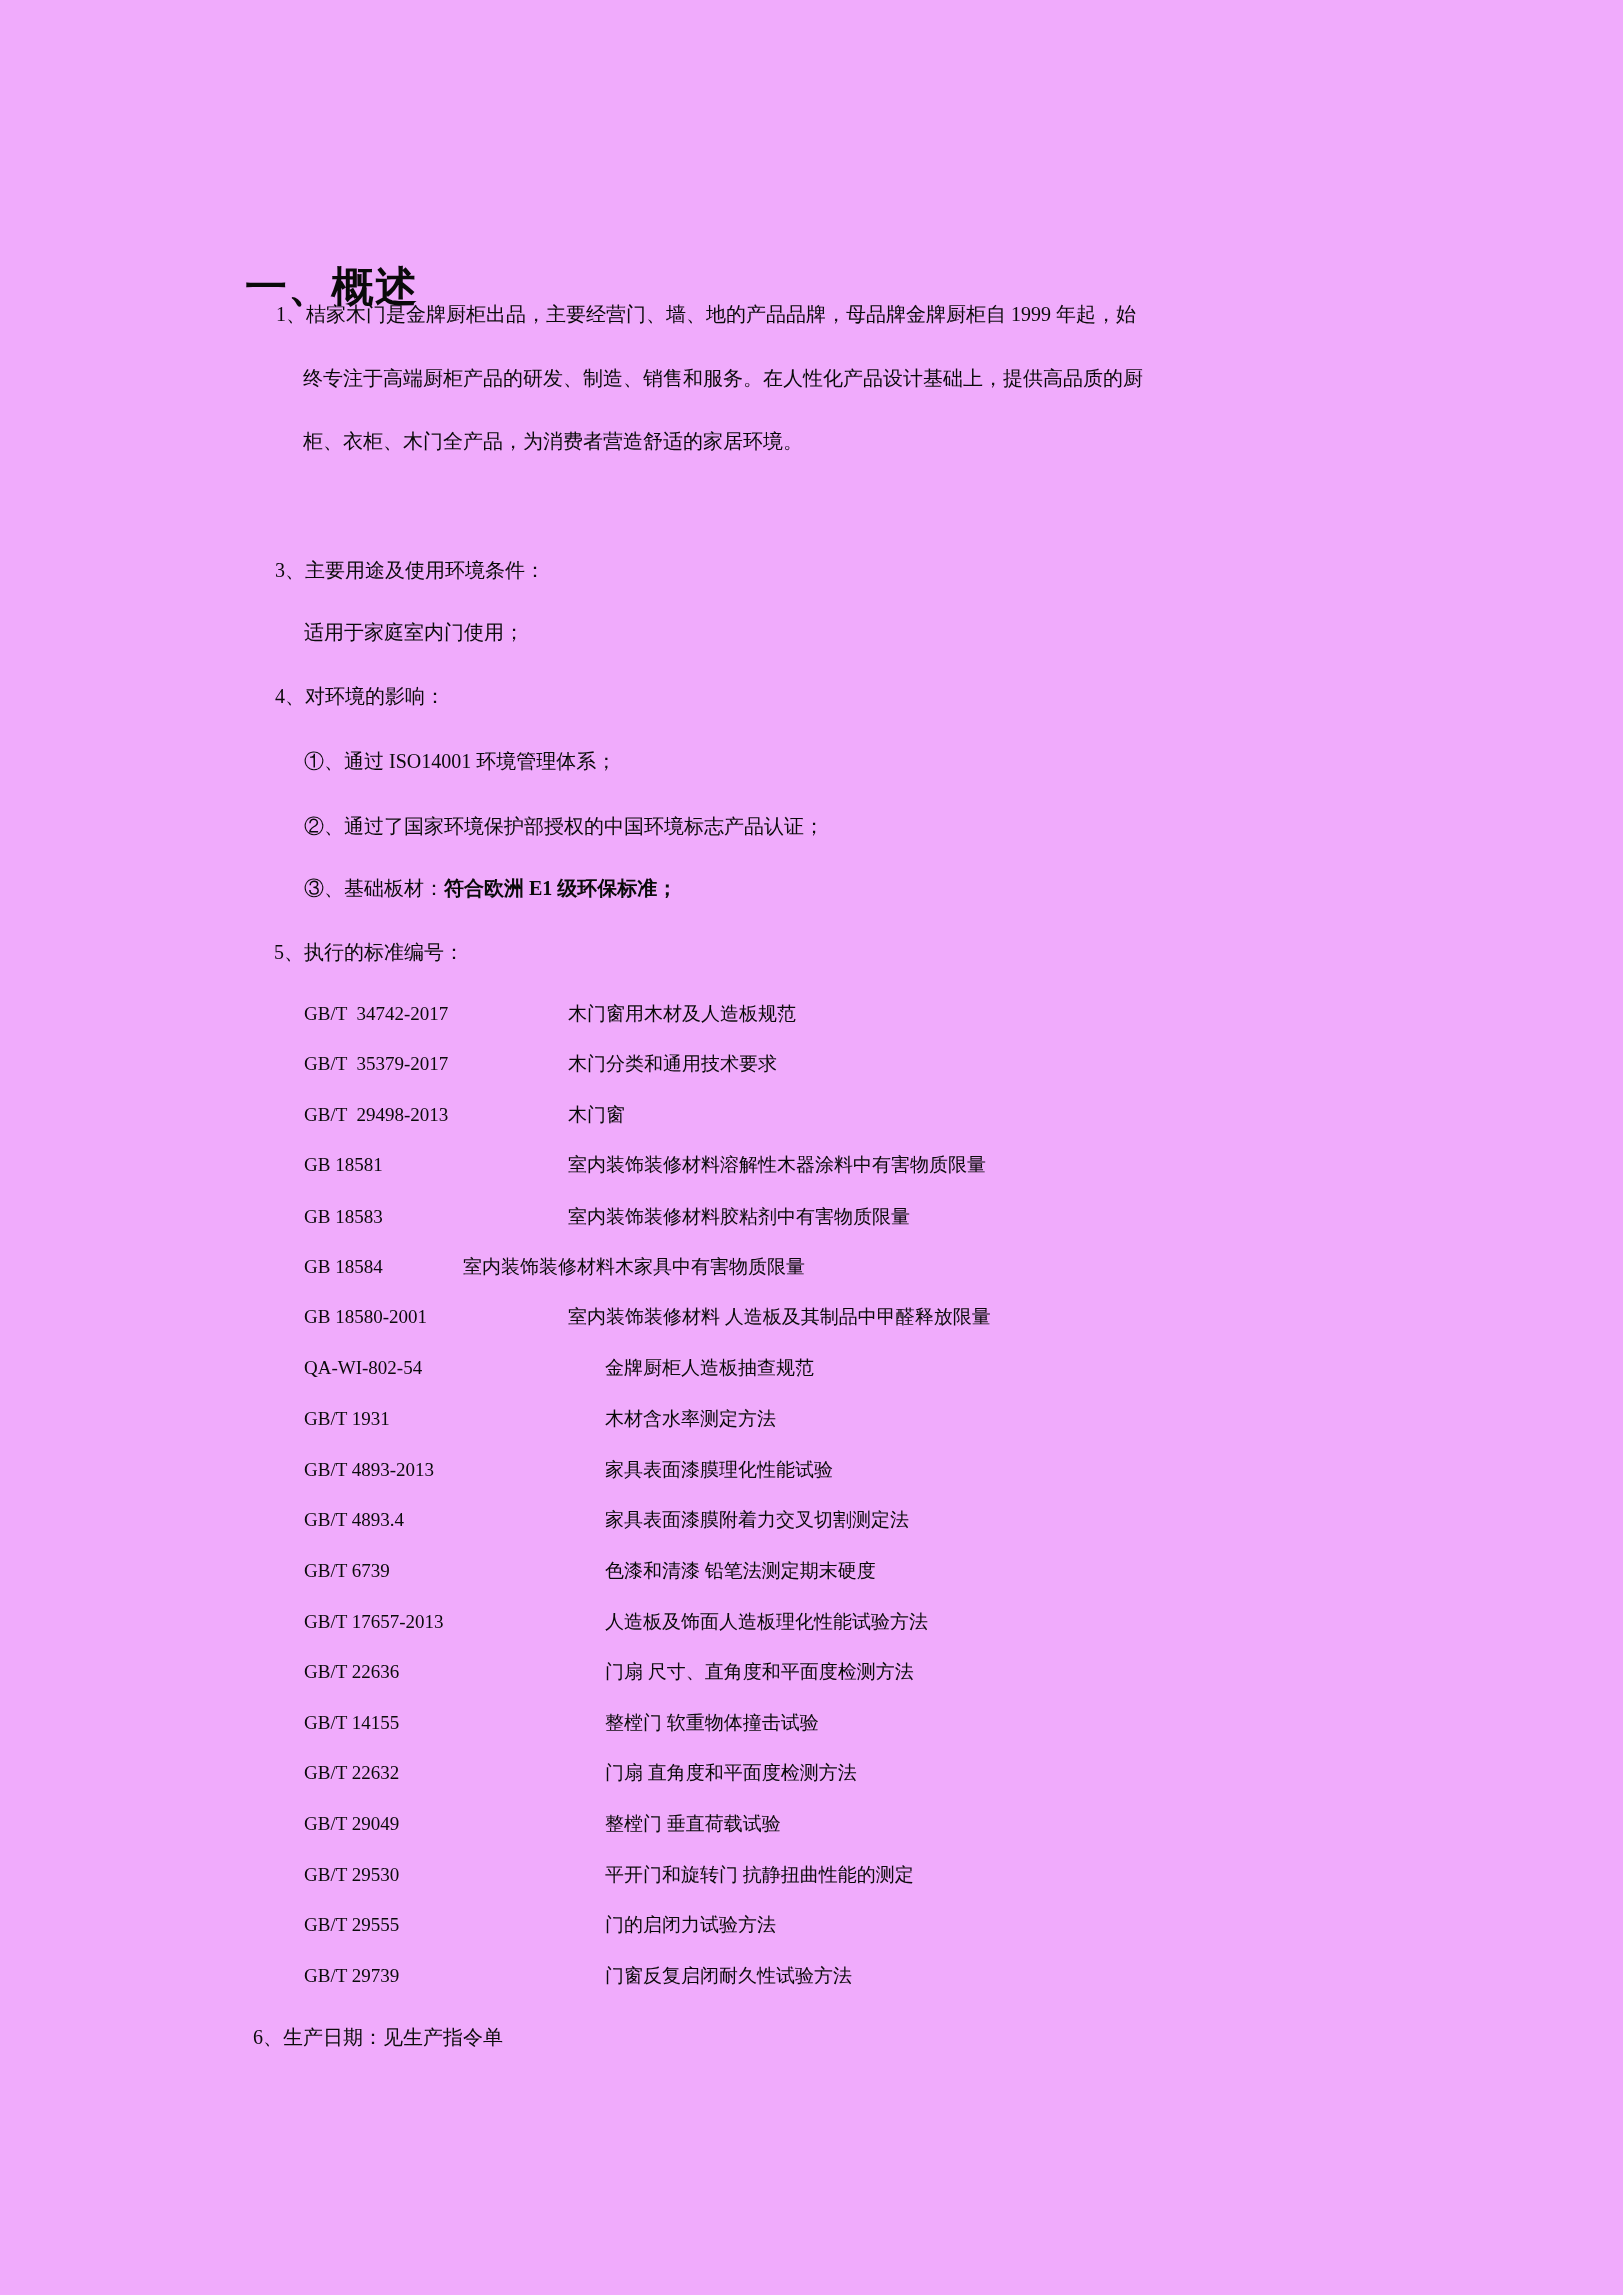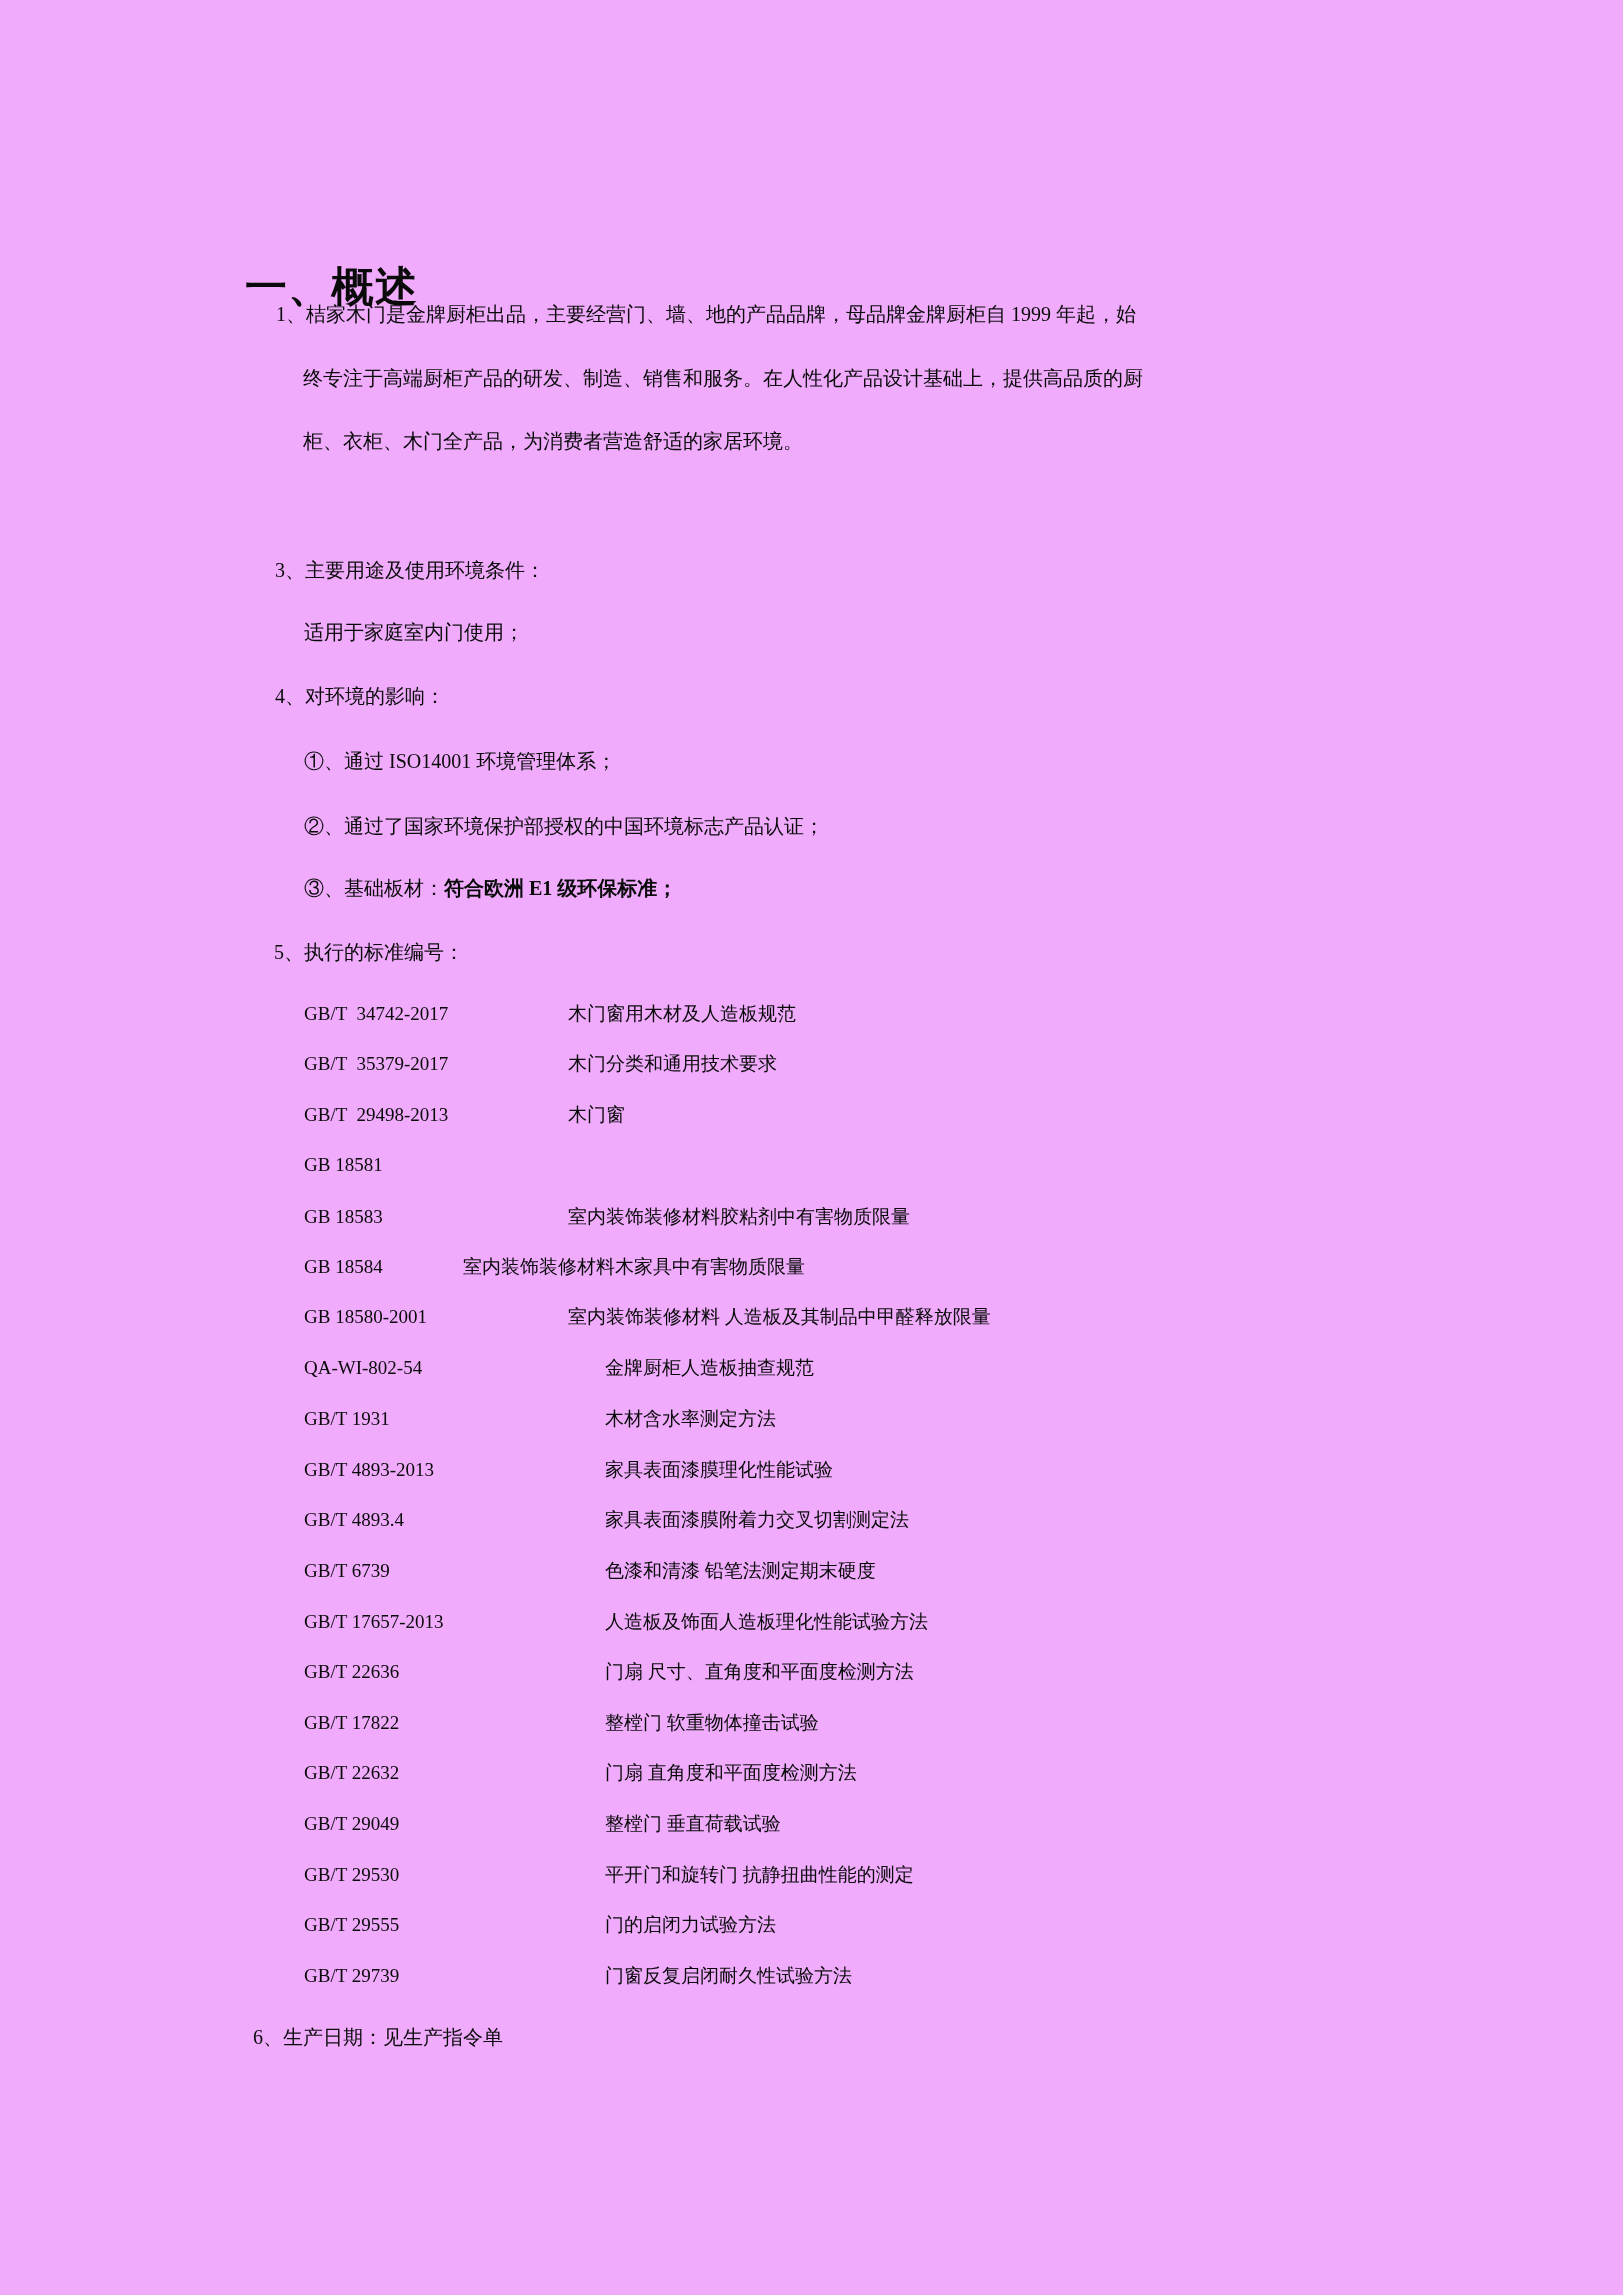--- a/index.html
+++ b/index.html
@@ -63,32 +63,32 @@
   <div class="line" style="left:275px;top:676px"><span>4、</span><span>对环境的影响：</span></div>
   <div class="line" style="left:304px;top:741px"><span>①、</span><span>通过 ISO14001 环境管理体系；</span></div>
   <div class="line" style="left:304px;top:806px"><span>②、</span><span>通过了国家环境保护部授权的中国环境标志产品认证；</span></div>
   <div class="line" style="left:304px;top:868px"><span>③、</span><span>基础板材：</span><span class="b">符合欧洲 E1 级环保标准；</span></div>
 
   <div class="line" style="left:274px;top:932px"><span>5、</span><span>执行的标准编号：</span></div>
 
   <div class="std-row near" style="top:993px"><span class="std-ref">GB/T  34742-2017</span><span class="std-desc">木门窗用木材及人造板规范</span></div>
   <div class="std-row near" style="top:1043px"><span class="std-ref">GB/T  35379-2017</span><span class="std-desc">木门分类和通用技术要求</span></div>
   <div class="std-row near" style="top:1094px"><span class="std-ref">GB/T  29498-2013</span><span class="std-desc">木门窗</span></div>
-  <div class="std-row near" style="top:1144px"><span class="std-ref">GB 18581</span></div>
+  <div class="std-row near" style="top:1144px"><span class="std-ref">GB 18581</span><span class="std-desc">室内装饰装修材料溶解性木器涂料中有害物质限量</span></div>
   <div class="std-row near" style="top:1196px"><span class="std-ref">GB 18583</span><span class="std-desc">室内装饰装修材料胶粘剂中有害物质限量</span></div>
   <div class="std-row close" style="top:1246px"><span class="std-ref">GB 18584</span><span class="std-desc">室内装饰装修材料木家具中有害物质限量</span></div>
   <div class="std-row near" style="top:1296px"><span class="std-ref">GB 18580-2001</span><span class="std-desc">室内装饰装修材料 人造板及其制品中甲醛释放限量</span></div>
   <div class="std-row" style="top:1347px"><span class="std-ref">QA-WI-802-54</span><span class="std-desc">金牌厨柜人造板抽查规范</span></div>
   <div class="std-row" style="top:1398px"><span class="std-ref">GB/T 1931</span><span class="std-desc">木材含水率测定方法</span></div>
   <div class="std-row" style="top:1449px"><span class="std-ref">GB/T 4893-2013</span><span class="std-desc">家具表面漆膜理化性能试验</span></div>
   <div class="std-row" style="top:1499px"><span class="std-ref">GB/T 4893.4</span><span class="std-desc">家具表面漆膜附着力交叉切割测定法</span></div>
   <div class="std-row" style="top:1550px"><span class="std-ref">GB/T 6739</span><span class="std-desc">色漆和清漆 铅笔法测定期末硬度</span></div>
   <div class="std-row" style="top:1601px"><span class="std-ref">GB/T 17657-2013</span><span class="std-desc">人造板及饰面人造板理化性能试验方法</span></div>
   <div class="std-row" style="top:1651px"><span class="std-ref">GB/T 22636</span><span class="std-desc">门扇 尺寸、直角度和平面度检测方法</span></div>
-  <div class="std-row" style="top:1702px"><span class="std-ref">GB/T 17822</span><span class="std-desc">整樘门 软重物体撞击试验</span></div>
+  <div class="std-row" style="top:1702px"><span class="std-ref">GB/T 14155</span><span class="std-desc">整樘门 软重物体撞击试验</span></div>
   <div class="std-row" style="top:1752px"><span class="std-ref">GB/T 22632</span><span class="std-desc">门扇 直角度和平面度检测方法</span></div>
   <div class="std-row" style="top:1803px"><span class="std-ref">GB/T 29049</span><span class="std-desc">整樘门 垂直荷载试验</span></div>
   <div class="std-row" style="top:1854px"><span class="std-ref">GB/T 29530</span><span class="std-desc">平开门和旋转门 抗静扭曲性能的测定</span></div>
   <div class="std-row" style="top:1904px"><span class="std-ref">GB/T 29555</span><span class="std-desc">门的启闭力试验方法</span></div>
   <div class="std-row" style="top:1955px"><span class="std-ref">GB/T 29739</span><span class="std-desc">门窗反复启闭耐久性试验方法</span></div>
 
   <div class="line" style="left:253px;top:2017px"><span>6、</span><span>生产日期：见生产指令单</span></div>
 
 </div>
 

